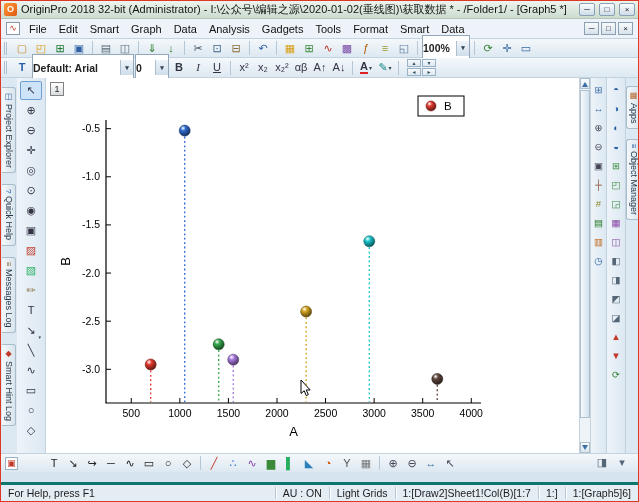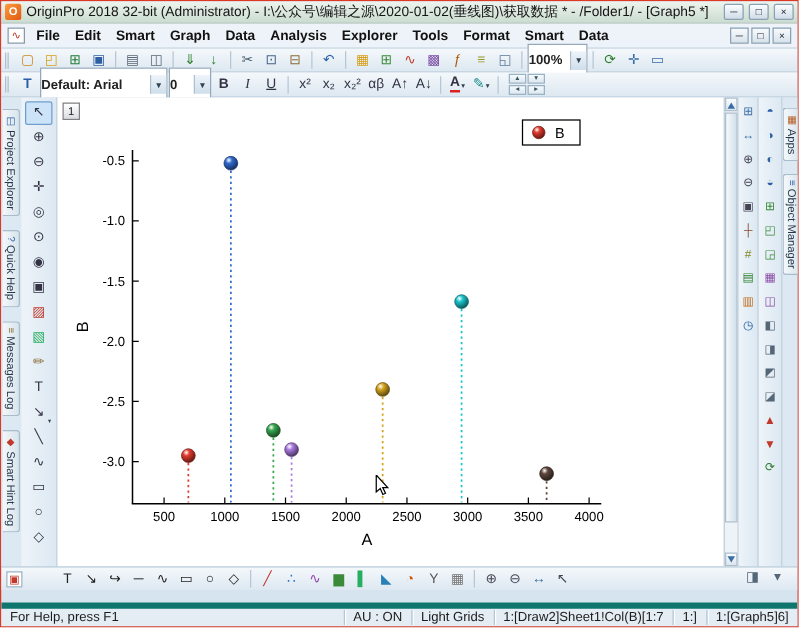--- a/index.html
+++ b/index.html
@@ -14,21 +14,21 @@
     border-radius:2px; color:#fff; font-size:9px; line-height:13px; text-align:center; font-weight:bold; }
   .title-text { font-size:11px; color:#141414; white-space:nowrap; overflow:hidden; flex:1; }
   .win-btn { width:16px; height:13px; flex:0 0 16px; border:1px solid #8aa0b4; border-radius:2px;
     background:linear-gradient(#fbfdfe,#cfdce8); font-size:8px; line-height:11px; text-align:center; color:#223; }
 
   
   .menubar { position:absolute; left:0; top:18px; right:0; height:20px; background:#edf3f8;
     border-bottom:1px solid #c2d2de; display:flex; align-items:center; padding:0 2px; }
   .child-icon { width:14px; height:13px; border:1px solid #8899aa; background:#fff; color:#c0392b;
     font-size:9px; line-height:11px; text-align:center; margin:0 3px; }
-  #menu-items { display:flex;font-weight:bold; }
+  #menu-items { display:flex; }
   .menu-item { font-size:11px; padding:2px 6px; color:#111; }
   .mdi-btns { margin-left:auto; display:flex; gap:2px; padding-right:3px; }
   .mdi-btn { width:15px; height:13px; border:1px solid #8aa0b4; background:linear-gradient(#f8fbfd,#d7e2ea);
     font-size:8px; line-height:11px; text-align:center; color:#223; }
 
   
   .toolbar { position:absolute; left:0; right:0; background:linear-gradient(#f4f8fb,#dde8f1);
     border-bottom:1px solid #c2d2de; display:flex; align-items:center; padding:0 2px; gap:1px; }
   #toolbar1 { top:38px; height:19px; }
   #toolbar2 { top:57px; height:20px; }
@@ -107,21 +107,21 @@
     display:flex; flex-direction:column; gap:10px; align-items:flex-start; padding-top:8px; }
 
   
   #bottombar { position:absolute; left:0; top:452px; right:0; height:19px;
     background:linear-gradient(#f4f8fb,#dde8f1); border-top:1px solid #c2d2de;
     display:flex; align-items:center; padding:0 2px; gap:1px; }
   #dock-icon { width:13px; height:13px; margin-left:2px; margin-right:26px; border:1px solid #9ab2c6;
     background:#fff; font-size:9px; line-height:11px; text-align:center; }
   #bottom-right-items { position:absolute; left:592px; top:453px; display:flex; gap:2px; }
   #statusbar { position:absolute; left:0; top:481px; right:0; height:19px; background:#e4edf4;
-    border-top:5px solid #0f766e; display:flex; align-items:center; font-size:10.5px; color:#1c1c1c; }
+    border-top:3px solid #0f766e; display:flex; align-items:center; font-size:10.5px; color:#1c1c1c; }
   .status-left { flex:1; padding:0 7px; white-space:nowrap; }
   .status-seg { border-left:1px solid #b5c6d5; box-shadow:inset 1px 0 0 #fff; padding:0 7px; white-space:nowrap; }
 </style>
 </head>
 <body>
 
 <div id="app">
 
   <div class="titlebar">
     <div class="app-icon">O</div>
@@ -133,21 +133,21 @@
 
   <div class="menubar">
     <div class="child-icon">∿</div>
     <div id="menu-items">
         <div class="menu-item">File</div>
         <div class="menu-item">Edit</div>
         <div class="menu-item">Smart</div>
         <div class="menu-item">Graph</div>
         <div class="menu-item">Data</div>
         <div class="menu-item">Analysis</div>
-        <div class="menu-item">Explorer</div>
+        <div class="menu-item">Gadgets</div>
         <div class="menu-item">Tools</div>
         <div class="menu-item">Format</div>
         <div class="menu-item">Smart</div>
         <div class="menu-item">Data</div>
       </div>
     <div class="mdi-btns">
       <div class="mdi-btn">─</div>
       <div class="mdi-btn">□</div>
       <div class="mdi-btn">×</div>
     </div>

